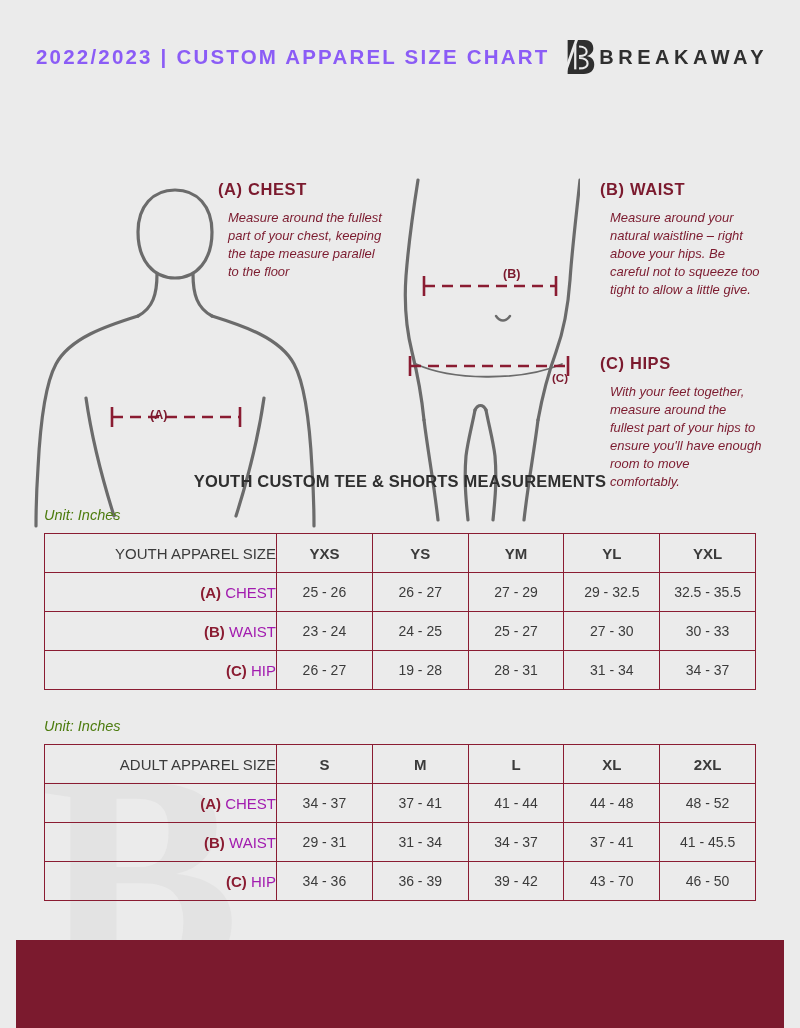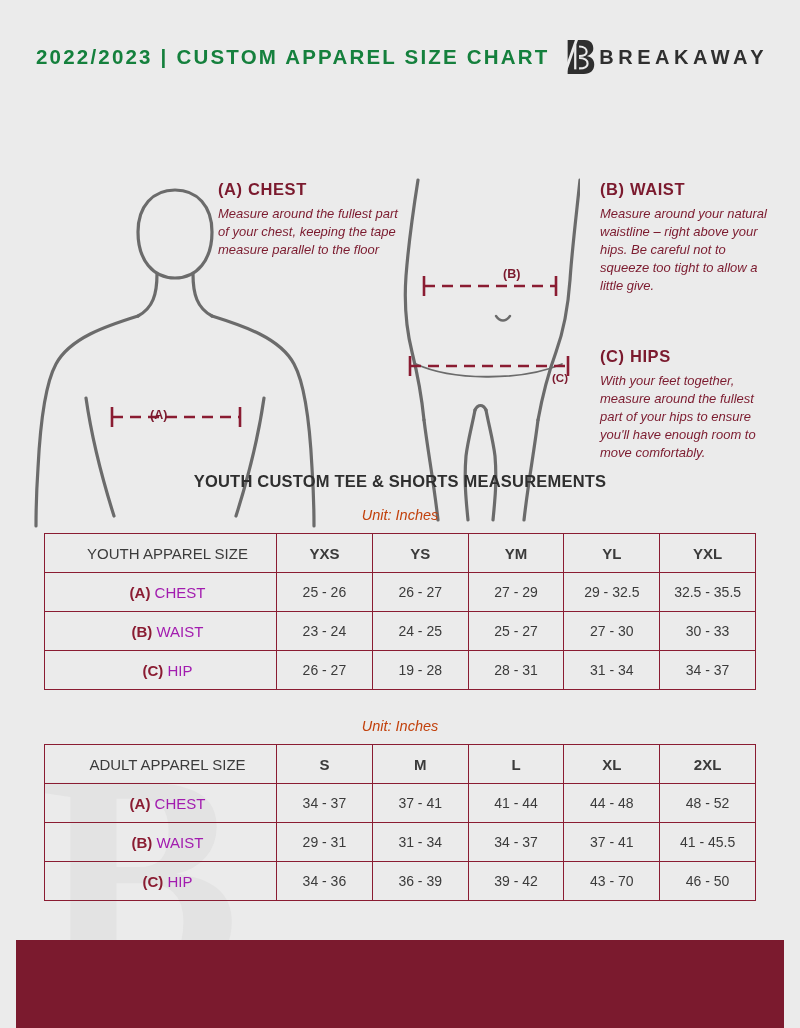--- a/index.html
+++ b/index.html
@@ -42,21 +42,21 @@
     z-index: 2;
     display: flex;
     align-items: center;
     justify-content: space-between;
     padding: 38px 32px 0 36px;
   }
   .header-title {
     font-size: 20.5px;
     font-weight: bold;
     letter-spacing: 2.2px;
-    color: #15803d;
+    color: #8b5cf6;
     font-family: "Liberation Sans", sans-serif;
   }
   .brand {
     display: flex;
     align-items: center;
     gap: 2px;
   }
   .brand-mark {
     width: 34px;
     height: 38px;
@@ -85,66 +85,65 @@
     z-index: 3;
   }
   .callout h3 {
     margin: 0 0 6px 0;
     font-size: 16.5px;
     font-weight: bold;
     letter-spacing: 0.6px;
     color: #7b1a2e;
   }
   .callout p {
-    margin: 0;
+    margin: 10px;
     font-size: 13px;
     line-height: 1.38;
     font-style: italic;
     color: #7b1a2e;
   }
   .c-chest { left: 218px; top: 104px; width: 180px; }
   .c-waist { left: 600px; top: 104px; width: 170px; }
-  .c-hips  { left: 600px; top: 271px; width: 172px; }
+  .c-hips  { left: 600px; top: 278px; width: 172px; }
 
   
   .tables {
     position: relative;
     z-index: 2;
     padding: 0 44px;
   }
   .table-title {
     text-align: center;
     font-size: 16.5px;
     font-weight: bold;
     color: #2f2f2f;
     letter-spacing: 0.2px;
     margin: 16px;
   }
   .table-unit {
-    text-align: center;
     font-size: 14.5px;
     font-style: italic;
-    color: #c2410c;
+    color: #4d7c0f;
     margin: 2px 0 10px 0;
   }
   table {
     width: 100%;
     border-collapse: collapse;
     table-layout: fixed;
   }
   table th, table td {
     border: 1px solid #8a1c32;
     text-align: center;
     font-size: 14px;
     color: #3b3b3b;
     height: 38px;
     padding: 0;
   }
   table th.rowhead, table td.rowhead {
-    text-align: center;
+    text-align: right;
     padding-left: 14px;
     font-size: 15px;
   }
   table th {
     font-weight: bold;
     font-size: 15px;
   }
   table th.rowhead {
     font-weight: normal;
     font-size: 15px;

